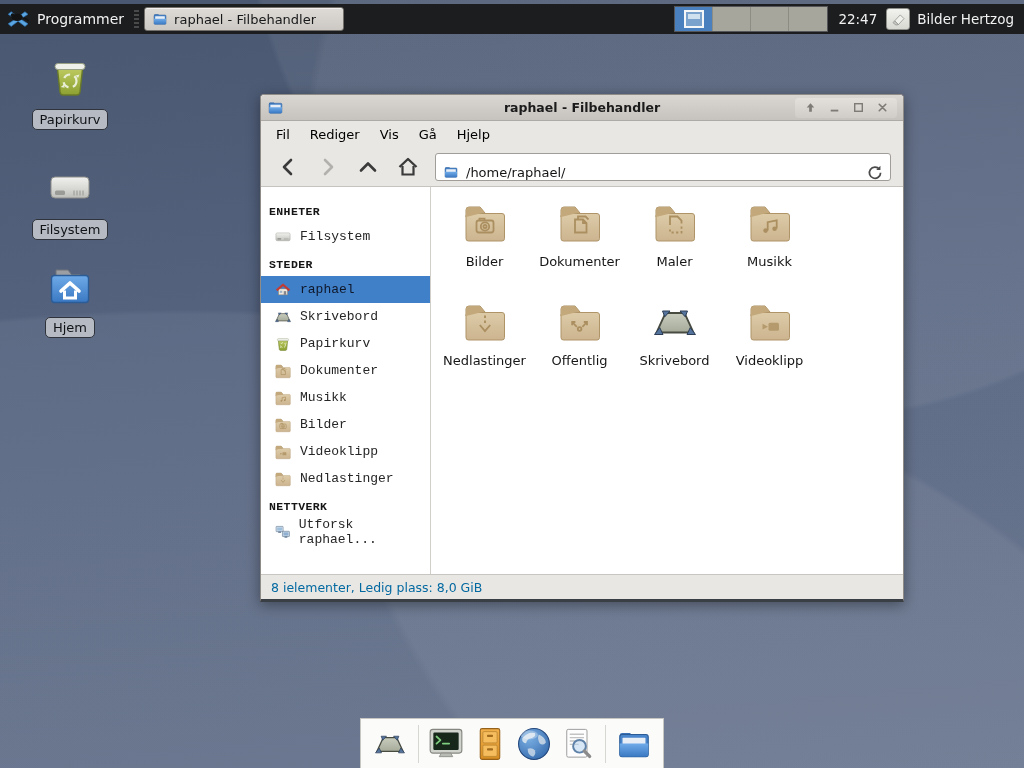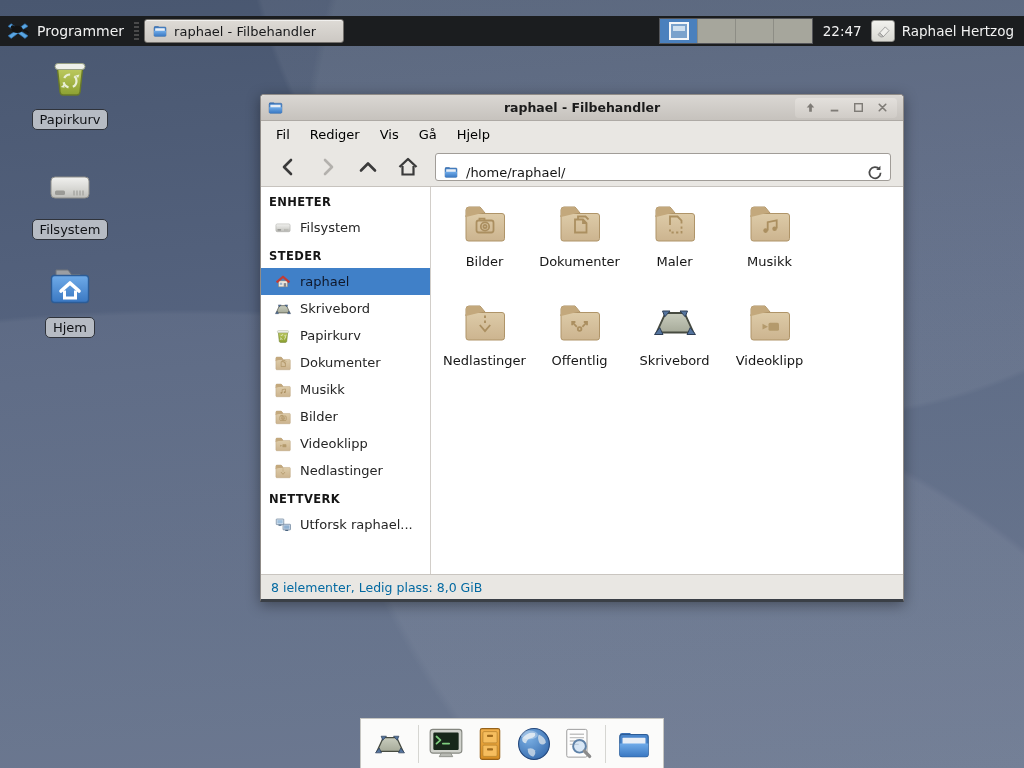--- a/index.html
+++ b/index.html
@@ -8,21 +8,21 @@
   body {
     position:relative;
     background:
       radial-gradient(circle 560px at 78% -18%, rgba(255,255,255,.055) 0 99%, transparent 100%),
       radial-gradient(circle 850px at 112% 30%, rgba(255,255,255,.05) 0 99%, transparent 100%),
       radial-gradient(ellipse 1000px 520px at 18% 108%, rgba(255,255,255,.06) 0 99%, transparent 100%),
       linear-gradient(175deg,#495770 0%,#566480 45%,#64718a 100%);
   }
   svg { display:block; }
   
-  .panel { position:absolute; top:16px; left:0; width:1024px; height:30px;
+  .panel { position:absolute; top:4px; left:0; width:1024px; height:30px;
     background:#1b1d1f; display:flex; align-items:center; color:#f2f2f2; z-index:50; }
   .app-menu { display:flex; align-items:center; gap:7px; padding:0 10px 0 7px; height:30px; cursor:default; }
   .app-menu-label { font-size:14px; }
   .panel-grip { width:5px; height:18px; margin-right:5px;
     background:repeating-linear-gradient(180deg,#555 0 2px,transparent 2px 4px); opacity:.8; }
   .task-button { width:200px; height:24px; display:flex; align-items:center; gap:6px;
     background:linear-gradient(180deg,#dedbd6,#ccc8c3); border:1px solid #73706c; border-radius:3px;
     padding:0 7px; color:#17181a; font-size:13px; box-shadow:inset 0 1px 0 rgba(255,255,255,.6); }
   .task-button span { white-space:nowrap; overflow:hidden; }
   .panel-right { margin-left:auto; display:flex; align-items:center; height:46px; }
@@ -56,21 +56,21 @@
   .win-btn { width:18px; height:16px; display:flex; align-items:center; justify-content:center; }
   .menubar { height:26px; flex:0 0 26px; background:#e9e7e3; display:flex; align-items:center; padding-left:5px; }
   .menu-item { font-size:13px; color:#000000; padding:3px 10px; }
   .toolbar { height:40px; flex:0 0 40px; background:#e9e7e3; border-bottom:1px solid #c7c3be;
     display:flex; align-items:center; padding:0 12px 0 14px; gap:14px; }
   .nav-btn { width:26px; height:26px; display:flex; align-items:center; justify-content:center; }
   .pathbar { flex:1; height:28px; background:#fff; border:1px solid #a19d98; border-radius:3px;
     display:flex; align-items:flex-end; padding:0 7px; gap:7px; }
   .path-text { flex:1; font-size:13px; color:#141414; }
   .win-body { flex:1; display:flex; min-height:0; }
-  .sidebar { width:170px; flex:0 0 170px; background:#fff; border-right:1px solid #d2cec9; padding-top:0; overflow:hidden; }
+  .sidebar { width:170px; flex:0 0 170px; background:#fff; border-right:1px solid #d2cec9; padding-top:10px; overflow:hidden;font-family:Liberation Mono, monospace; }
   .side-header { font-size:11.5px; font-weight:bold; color:#151515; letter-spacing:.4px; padding:8px 0 5px 8px; }
   .side-item { height:27px; display:flex; align-items:center; gap:8px; padding-left:13px; font-size:13px; color:#262626; }
   .side-item.selected { background:#4080c8; color:#0f172a; }
   .main-area { flex:1; background:#fff; position:relative; }
   .files-grid { display:grid; grid-template-columns:repeat(4,95px); grid-auto-rows:99px;
     padding:12px 0 0 6px; justify-items:center; }
   .file-item { width:92px; display:flex; flex-direction:column; align-items:center; }
   .file-item .flabel { margin-top:7px; font-size:13px; color:#161616; white-space:nowrap; }
   .statusbar { height:25px; flex:0 0 25px; background:#e9e7e3; border-top:1px solid #c9c5c0;
     display:flex; align-items:center; padding-left:10px; font-size:12.5px; color:#0369a1; }
@@ -290,21 +290,21 @@
       <div class="pager-cell"></div>
       <div class="pager-cell"></div>
       <div class="pager-cell"></div>
     </div>
     <span class="clock">22:47</span>
     <div class="user-button">
       <svg width="18" height="18">
           <use href="#i-eraser"></use>
         </svg>
     </div>
-    <span class="user-name">Raphael Hertzog</span>
+    <span class="user-name">Bilder Hertzog</span>
   </div>
 </div>
 
 <div class="desk-icon" style="top:54px">
   <svg width="48" height="48">
       <use href="#i-trash"></use>
     </svg>
   <span class="dlabel">Papirkurv</span>
 </div>
 <div class="desk-icon" style="top:164px">

